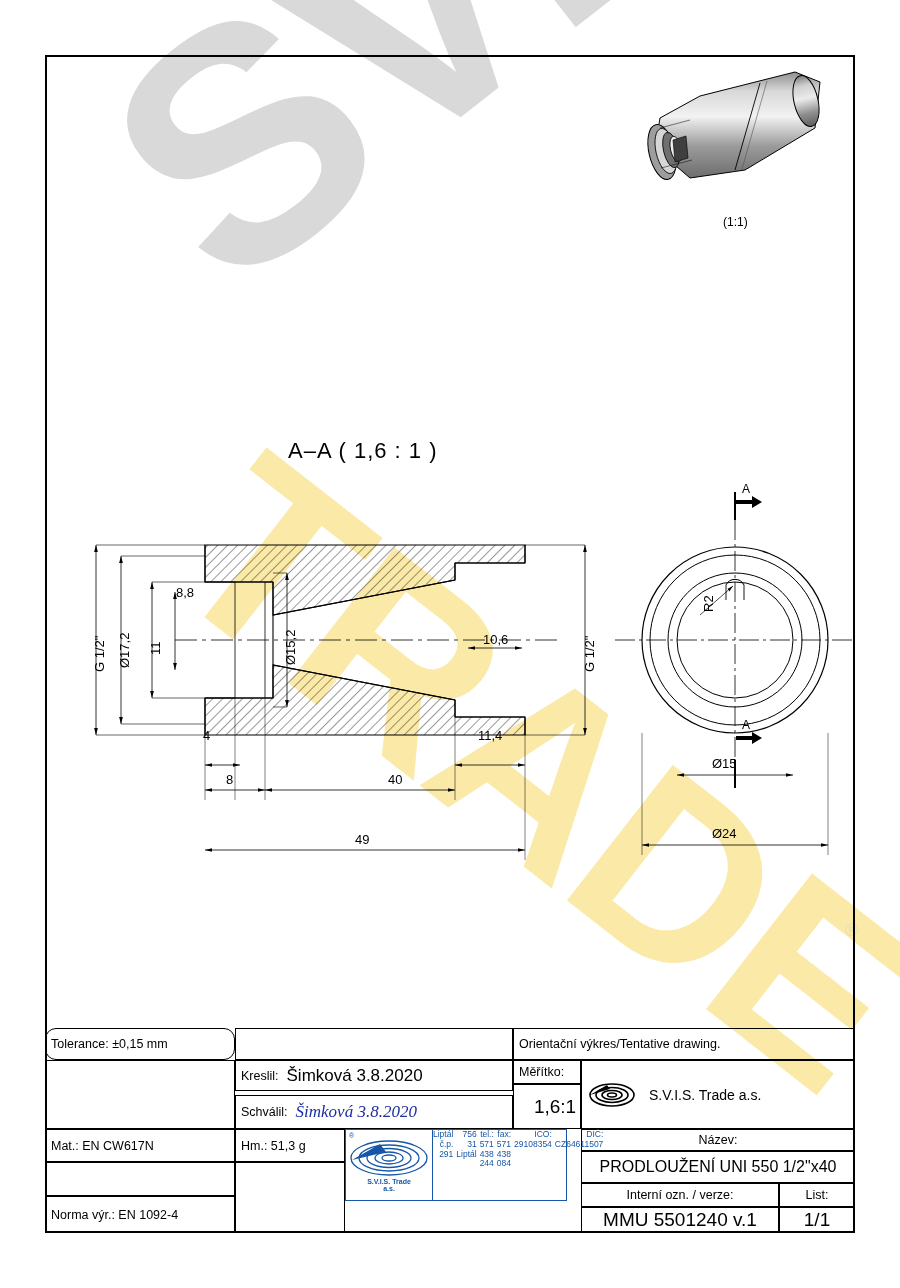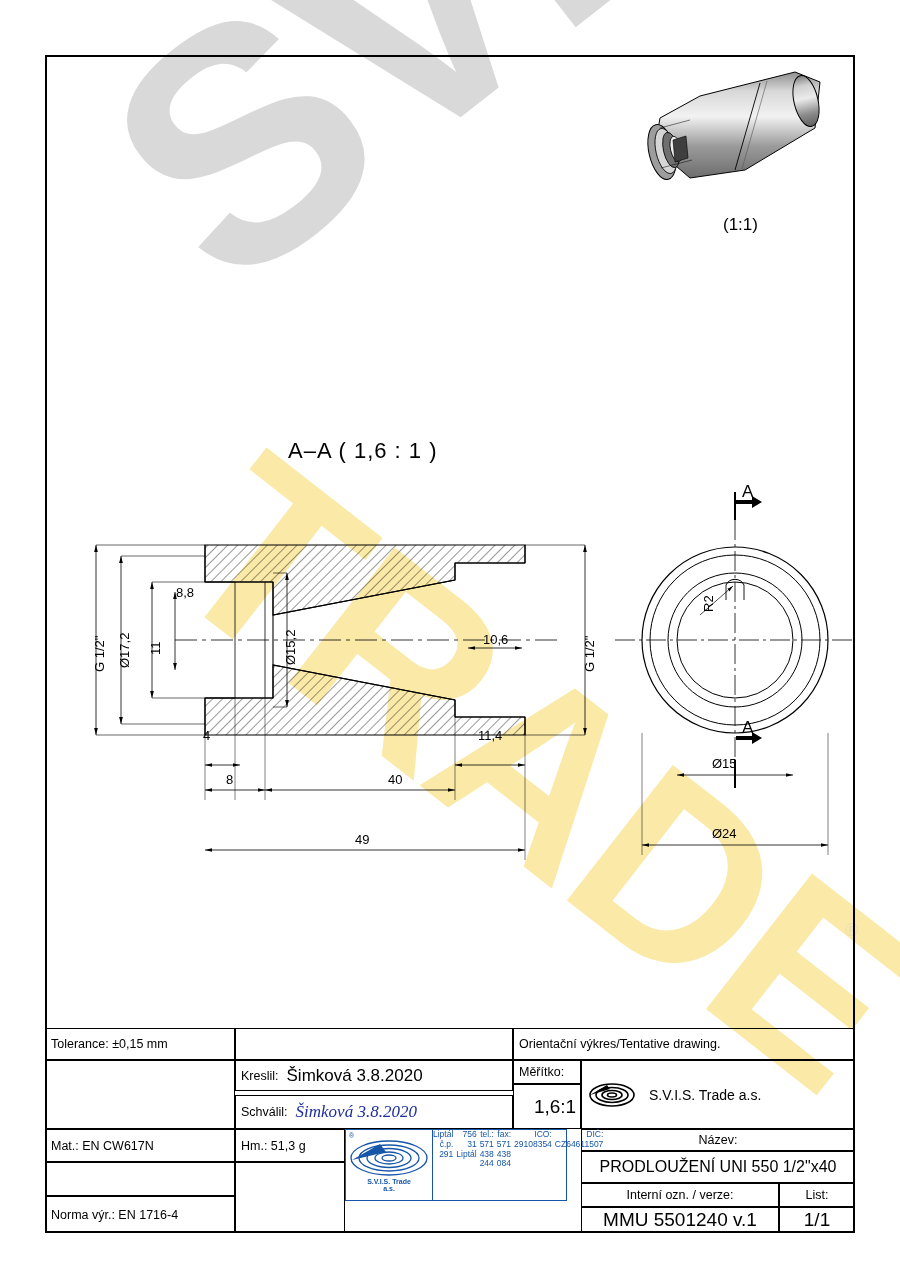--- a/index.html
+++ b/index.html
@@ -66,21 +66,21 @@
   }
   
   .lbl {
     position: absolute;
     font-family: "Liberation Sans", sans-serif;
     font-size: 13px;
     color: #000;
     white-space: nowrap;
   }
   .lbl.big { font-size: 22px; letter-spacing: 1px; }
-  .lbl.mid { font-size: 17px; }
+  .lbl.mid { font-size: 12px; }
   .lbl.rot90 { transform: rotate(-90deg); transform-origin: left top; }
   
   .tb {
     position: absolute;
     box-sizing: border-box;
     border: 1px solid #000;
     font-size: 13px;
     display: flex;
     align-items: center;
     padding: 0 5px;
@@ -299,35 +299,35 @@
   <div class="lbl" style="left:203px; top:728px;">4</div>
   <div class="lbl" style="left:226px; top:772px;">8</div>
   <div class="lbl" style="left:388px; top:772px;">40</div>
   <div class="lbl" style="left:478px; top:728px;">11,4</div>
   <div class="lbl" style="left:355px; top:832px;">49</div>
 
   <div class="lbl rot90" style="left:701px; top:612px;">R2</div>
   <div class="lbl" style="left:712px; top:756px;">Ø15</div>
   <div class="lbl" style="left:712px; top:826px;">Ø24</div>
 
-  <div class="tb" style="left:45px; top:1028px; width:190px; height:32px;">
+  <div class="tb" style="left:45px; top:1028px; width:190px; height:32px;border-radius:11px;">
     <span class="lab">Tolerance: ±0,15 mm</span>
   </div>
   <div class="tb" style="left:235px; top:1028px; width:278px; height:32px;"></div>
   <div class="tb" style="left:513px; top:1028px; width:342px; height:32px;">
     <span class="lab">Orientační výkres/Tentative drawing.</span>
   </div>
 
   <div class="tb" style="left:45px; top:1060px; width:190px; height:69px;"></div>
   <div class="tb" style="left:45px; top:1129px; width:190px; height:33px;">
     <span class="lab">Mat.: EN CW617N</span>
   </div>
   <div class="tb" style="left:45px; top:1162px; width:190px; height:34px;"></div>
   <div class="tb" style="left:45px; top:1196px; width:190px; height:37px;">
-    <span class="lab">Norma výr.: EN 1716-4</span>
+    <span class="lab">Norma výr.: EN 1092-4</span>
   </div>
 
   <div class="tb" style="left:235px; top:1060px; width:278px; height:31px;">
     <span class="lab" style="margin-right:8px;">Kreslil:</span>
     <span class="kreslil-val">Šimková 3.8.2020</span>
   </div>
   <div class="tb" style="left:235px; top:1095px; width:278px; height:34px;">
     <span class="lab" style="margin-right:8px;">Schválil:</span>
     <span class="handwrite">Šimková 3.8.2020</span>
   </div>

